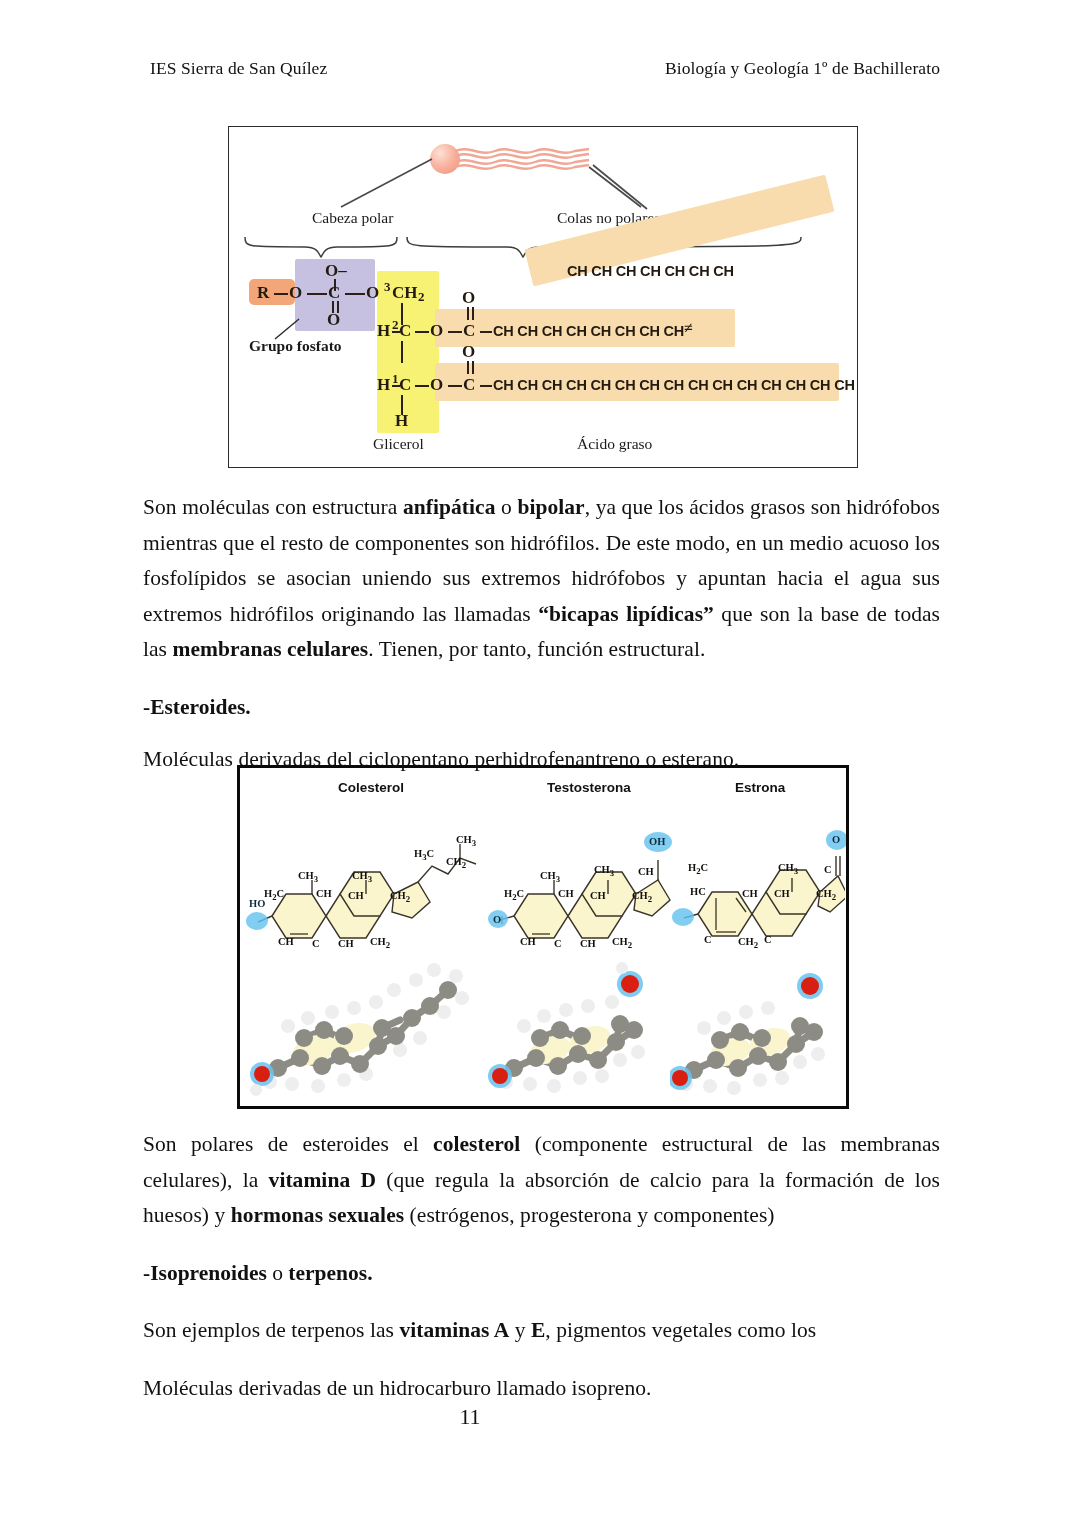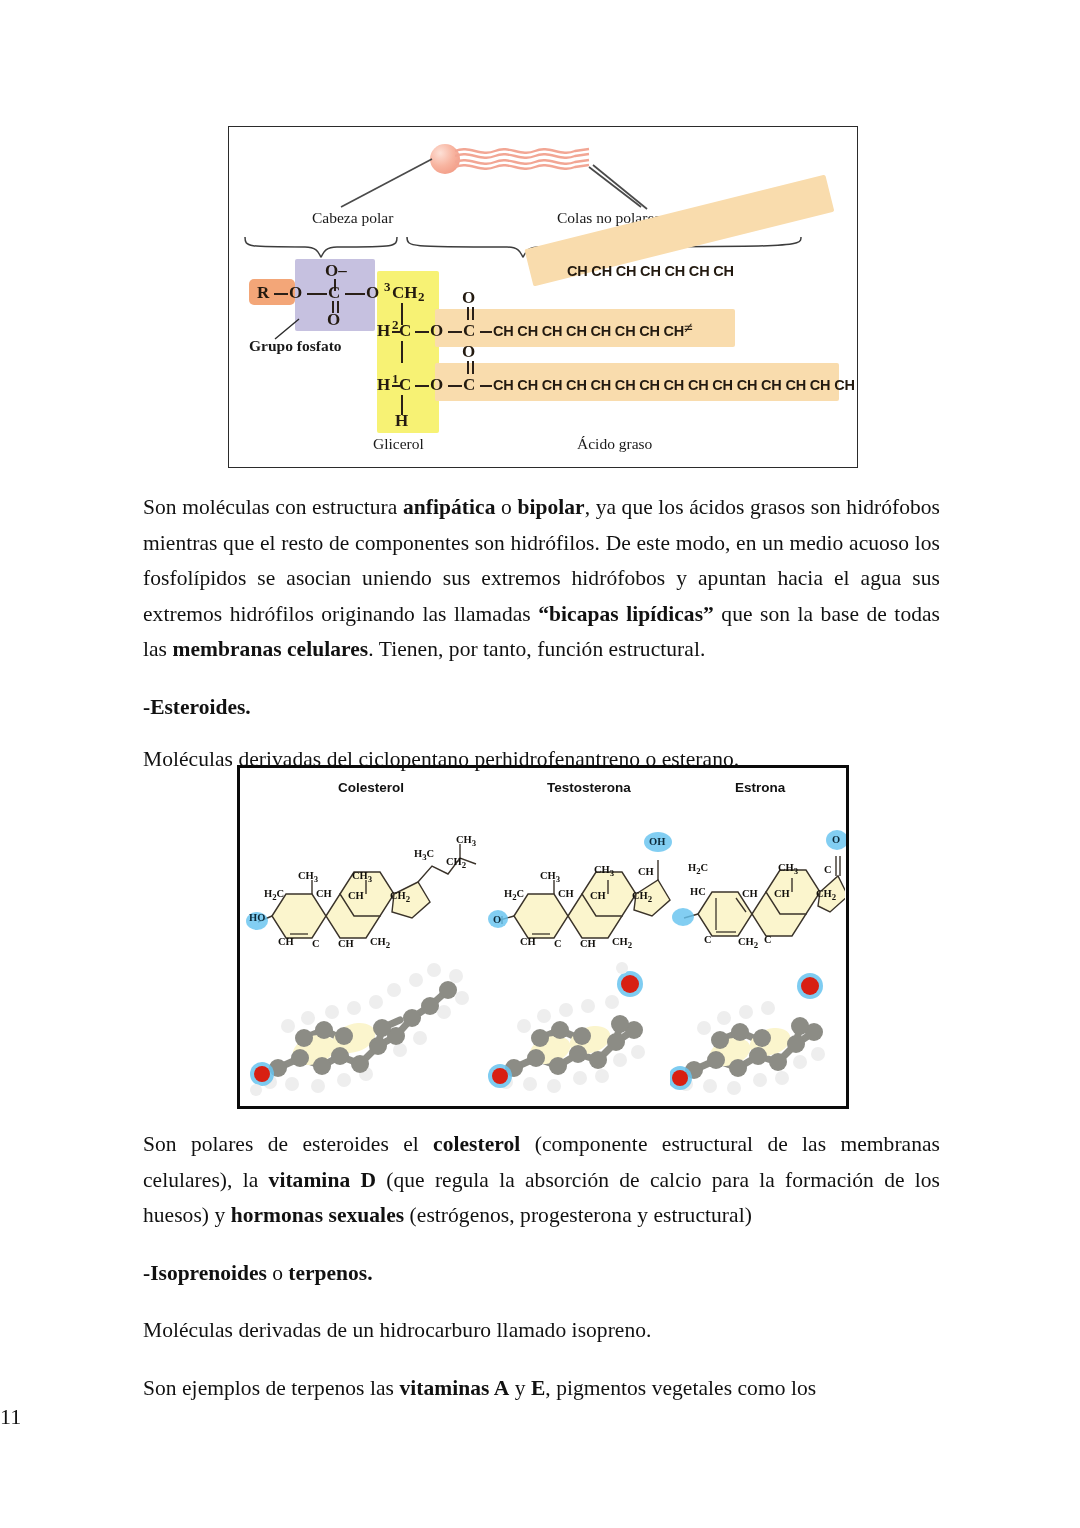--- a/index.html
+++ b/index.html
@@ -56,21 +56,21 @@
     font-size: 21.5px;
     line-height: 35.5px;
   }
   p.spaced { margin-top: 22px; }
   b { font-weight: bold; }
 
   .pg-number {
     position: absolute;
     left: 0; top: 1404px;
     width: 940px;
-    text-align: left;
+    text-align: center;
     font-size: 22px;
   }
 
   
   .fig1 {
     position: absolute;
     left: 228px;
     top: 126px;
     width: 630px;
     height: 342px;
@@ -165,20 +165,24 @@
     opacity: .82;
   }
   
   .mol { position: absolute; }
 </style>
 </head>
 <body>
 
 <div class="page">
 
+  <div class="pg-header">
+    <span>IES Sierra de San Quílez</span>
+    <span>Biología y Geología 1º de Bachillerato</span>
+  </div>
 
   <div class="fig1">
 
     <div class="f1-head"></div>
     <div class="f1-tails">
       <svg width="140" height="34" viewBox="0 0 140 34">
         <path d="M0,8 C14,2 26,14 40,8 C54,2 66,14 80,8 C94,2 106,14 120,8 L134,6" stroke="#f2a694" stroke-width="2.4" fill="none"></path>
         <path d="M0,13 C14,7 26,19 40,13 C54,7 66,19 80,13 C94,7 106,19 120,13 L134,11" stroke="#f2a694" stroke-width="2.4" fill="none"></path>
         <path d="M0,19 C14,13 26,25 40,19 C54,13 66,25 80,19 C94,13 106,25 120,19 L134,17" stroke="#f2a694" stroke-width="2.4" fill="none"></path>
         <path d="M0,24 C14,18 26,30 40,24 C54,18 66,30 80,24 C94,18 106,30 120,24 L134,22" stroke="#f2a694" stroke-width="2.4" fill="none"></path>
@@ -297,21 +301,21 @@
 
         <line x1="62" y1="90" x2="62" y2="76" stroke="#3a332a" stroke-width="1.4"></line>
         <line x1="116" y1="90" x2="116" y2="76" stroke="#3a332a" stroke-width="1.4"></line>
 
         <polyline points="168,78 182,62 198,70 210,54 226,60" fill="none" stroke="#3a332a" stroke-width="1.4"></polyline>
         <line x1="210" y1="54" x2="210" y2="40" stroke="#3a332a" stroke-width="1.4"></line>
 
         <line x1="22" y1="112" x2="8" y2="118" stroke="#3a332a" stroke-width="1.4"></line>
       </svg>
       <div class="ohl" style="left:-4px; top:108px; width:22px; height:18px;"></div>
-      <div class="slbl" style="left:-1px; top:108px; color:#0c2a3a;">HO</div>
+      <div class="slbl" style="left:-1px; top:94px; color:#0c2a3a;">HO</div>
 
       <div class="slbl" style="left:48px; top:66px;">CH<sub>3</sub></div>
       <div class="slbl" style="left:102px; top:66px;">CH<sub>3</sub></div>
       <div class="slbl" style="left:14px; top:84px;">H<sub>2</sub>C</div>
       <div class="slbl" style="left:28px; top:132px;">CH</div>
       <div class="slbl" style="left:62px; top:134px;">C</div>
       <div class="slbl" style="left:88px; top:134px;">CH</div>
       <div class="slbl" style="left:120px; top:132px;">CH<sub>2</sub></div>
       <div class="slbl" style="left:66px; top:84px;">CH</div>
       <div class="slbl" style="left:98px; top:86px;">CH</div>
@@ -532,23 +536,23 @@
   <div class="content">
 
     <p class="body"><span>Son moléculas con estructura </span><b>anfipática</b><span> o </span><b>bipolar</b><span>, ya que los ácidos grasos son hidrófobos mientras que el resto de componentes son hidrófilos. De este modo, en un medio acuoso los fosfolípidos se asocian uniendo sus extremos hidrófobos y apuntan hacia el agua sus extremos hidrófilos originando las llamadas </span><b>“bicapas lipídicas”</b><span> que son la base de todas las </span><b>membranas celulares</b><span>. Tienen, por tanto, función estructural.</span></p>
 
     <p class="heading spaced"><b>-Esteroides.</b></p>
 
     <p class="body" style="text-align:left;">Moléculas derivadas del ciclopentano perhidrofenantreno o esterano.</p>
   </div>
 
   <div class="content" style="top:1127px;">
-    <p class="body"><span>Son polares de esteroides el </span><b>colesterol</b><span> (componente estructural de las membranas celulares), la </span><b>vitamina D</b><span> (que regula la absorción de calcio para la formación de los huesos) y </span><b>hormonas sexuales</b><span> (estrógenos, progesterona y estructural)</span></p>
+    <p class="body"><span>Son polares de esteroides el </span><b>colesterol</b><span> (componente estructural de las membranas celulares), la </span><b>vitamina D</b><span> (que regula la absorción de calcio para la formación de los huesos) y </span><b>hormonas sexuales</b><span> (estrógenos, progesterona y componentes)</span></p>
 
     <p class="heading spaced"><b>-Isoprenoides</b><span> o </span><b>terpenos.</b></p>
 
+    <p class="body spaced"><span>Son ejemplos de terpenos las </span><b>vitaminas A</b><span> y </span><b>E</b><span>, pigmentos vegetales como los</span></p>
+
     <p class="body spaced" style="text-align:left;">Moléculas derivadas de un hidrocarburo llamado isopreno.</p>
-
-    <p class="body spaced"><span>Son ejemplos de terpenos las </span><b>vitaminas A</b><span> y </span><b>E</b><span>, pigmentos vegetales como los</span></p>
   </div>
 
   <div class="pg-number">11</div>
 </div>
 
 </body></html>

